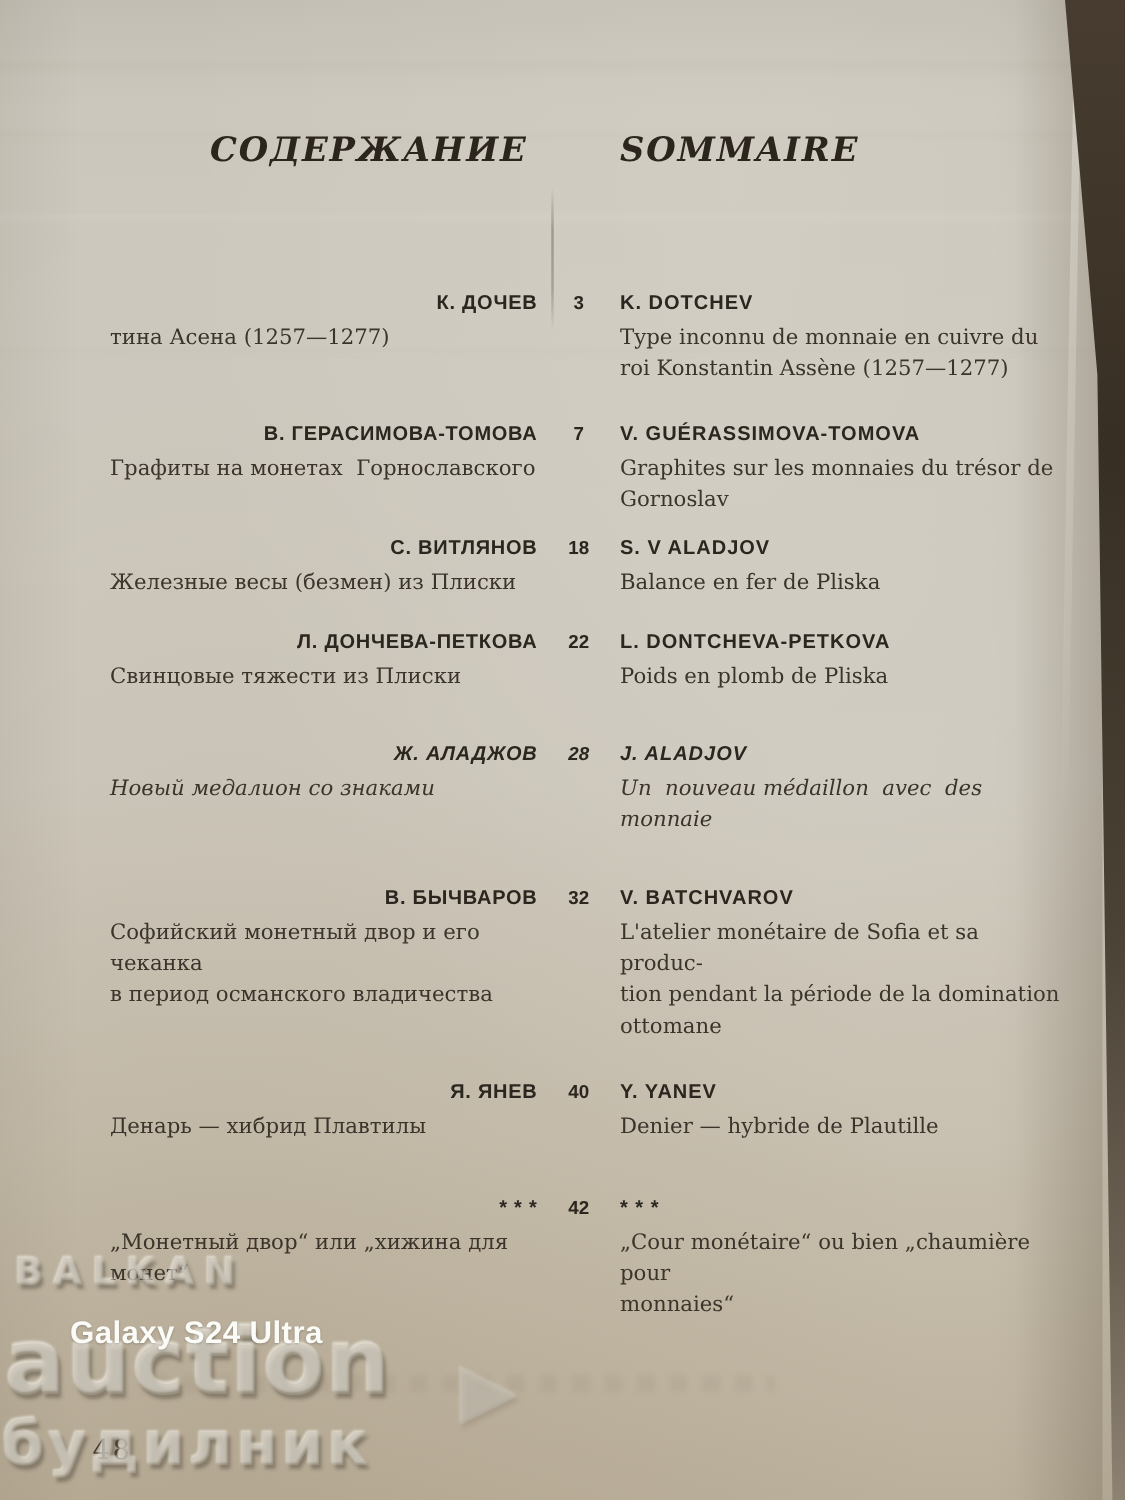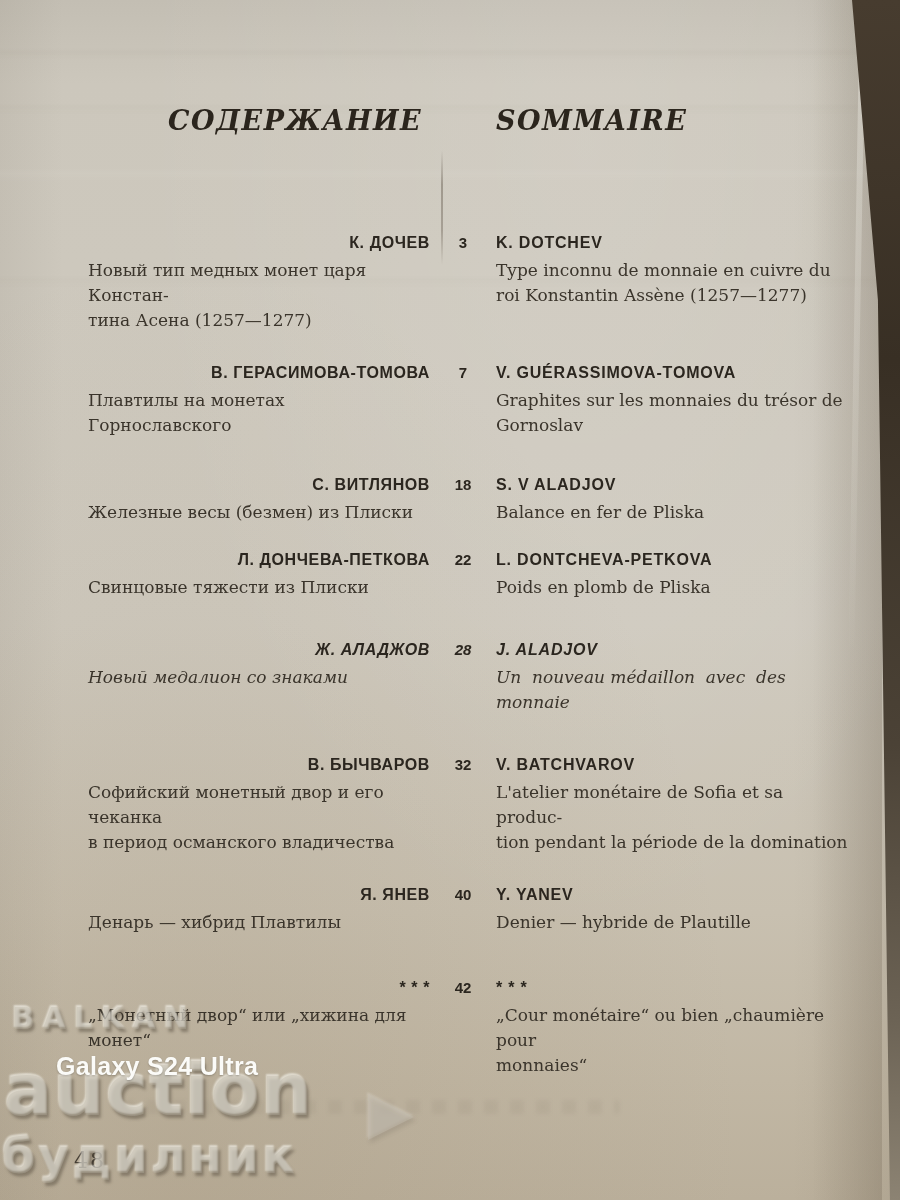--- a/index.html
+++ b/index.html
@@ -81,21 +81,21 @@
     grid-column:3;text-align:left;
     font-family:"Liberation Sans", sans-serif;font-weight:bold;font-size:16px;line-height:22px;
     letter-spacing:0.8px;color:#2b261f;
   }
   .desc{margin-top:4px;font-size:17px;line-height:25px;color:#3a342b;}
   .desc-ru{grid-column:1;}
   .desc-fr{grid-column:3;}
   .line{white-space:pre-wrap;}
   
   .entry:nth-of-type(1){margin-bottom:29px;}
-  .entry:nth-of-type(2){margin-bottom:36px;}
+  .entry:nth-of-type(2){margin-bottom:15px;}
   .entry:nth-of-type(3){margin-bottom:24px;}
   .entry:nth-of-type(4){margin-bottom:39px;}
   .entry:nth-of-type(5){margin-bottom:39px;font-style:italic;}
   .entry:nth-of-type(6){margin-bottom:29px;}
   .entry:nth-of-type(7){margin-bottom:42px;}
 
   .folio{
     position:absolute;left:74px;top:1148px;
     font-family:"DejaVu Serif", serif;font-size:22px;color:rgba(52,46,38,0.88);
     letter-spacing:2px;
@@ -140,35 +140,34 @@
       <div class="title title-ru">СОДЕРЖАНИЕ</div>
       <div></div>
       <div class="title title-fr">SOMMAIRE</div>
     </div>
 
     <section class="entry grid">
       <div class="author-ru">К. ДОЧЕВ</div>
       <div class="pagenum">3</div>
       <div class="author-fr">K. DOTCHEV</div>
       <div class="desc desc-ru">
-        <div class="line">Новый тип медных монет царя Констан-</div>
         <div class="line">тина Асена (1257—1277)</div>
       </div>
       <div class="desc desc-fr">
         <div class="line">Type inconnu de monnaie en cuivre du</div>
         <div class="line">roi Konstantin Assène (1257—1277)</div>
       </div>
     </section>
 
     <section class="entry grid">
       <div class="author-ru">В. ГЕРАСИМОВА-ТОМОВА</div>
       <div class="pagenum">7</div>
       <div class="author-fr">V. GUÉRASSIMOVA-TOMOVA</div>
       <div class="desc desc-ru">
-        <div class="line">Плавтилы на монетах  Горнославского</div>
+        <div class="line">Графиты на монетах  Горнославского</div>
       </div>
       <div class="desc desc-fr">
         <div class="line">Graphites sur les monnaies du trésor de</div>
         <div class="line">Gornoslav</div>
       </div>
     </section>
 
     <section class="entry grid">
       <div class="author-ru">С. ВИТЛЯНОВ</div>
       <div class="pagenum">18</div>
@@ -209,20 +208,21 @@
       <div class="author-ru">В. БЫЧВАРОВ</div>
       <div class="pagenum">32</div>
       <div class="author-fr">V. BATCHVAROV</div>
       <div class="desc desc-ru">
         <div class="line">Софийский монетный двор и его чеканка</div>
         <div class="line">в период османского владичества</div>
       </div>
       <div class="desc desc-fr">
         <div class="line">L'atelier monétaire de Sofia et sa produc-</div>
         <div class="line">tion pendant la période de la domination</div>
+        <div class="line">ottomane</div>
       </div>
     </section>
 
     <section class="entry grid">
       <div class="author-ru">Я. ЯНЕВ</div>
       <div class="pagenum">40</div>
       <div class="author-fr">Y. YANEV</div>
       <div class="desc desc-ru">
         <div class="line">Денарь — хибрид Плавтилы</div>
       </div>

